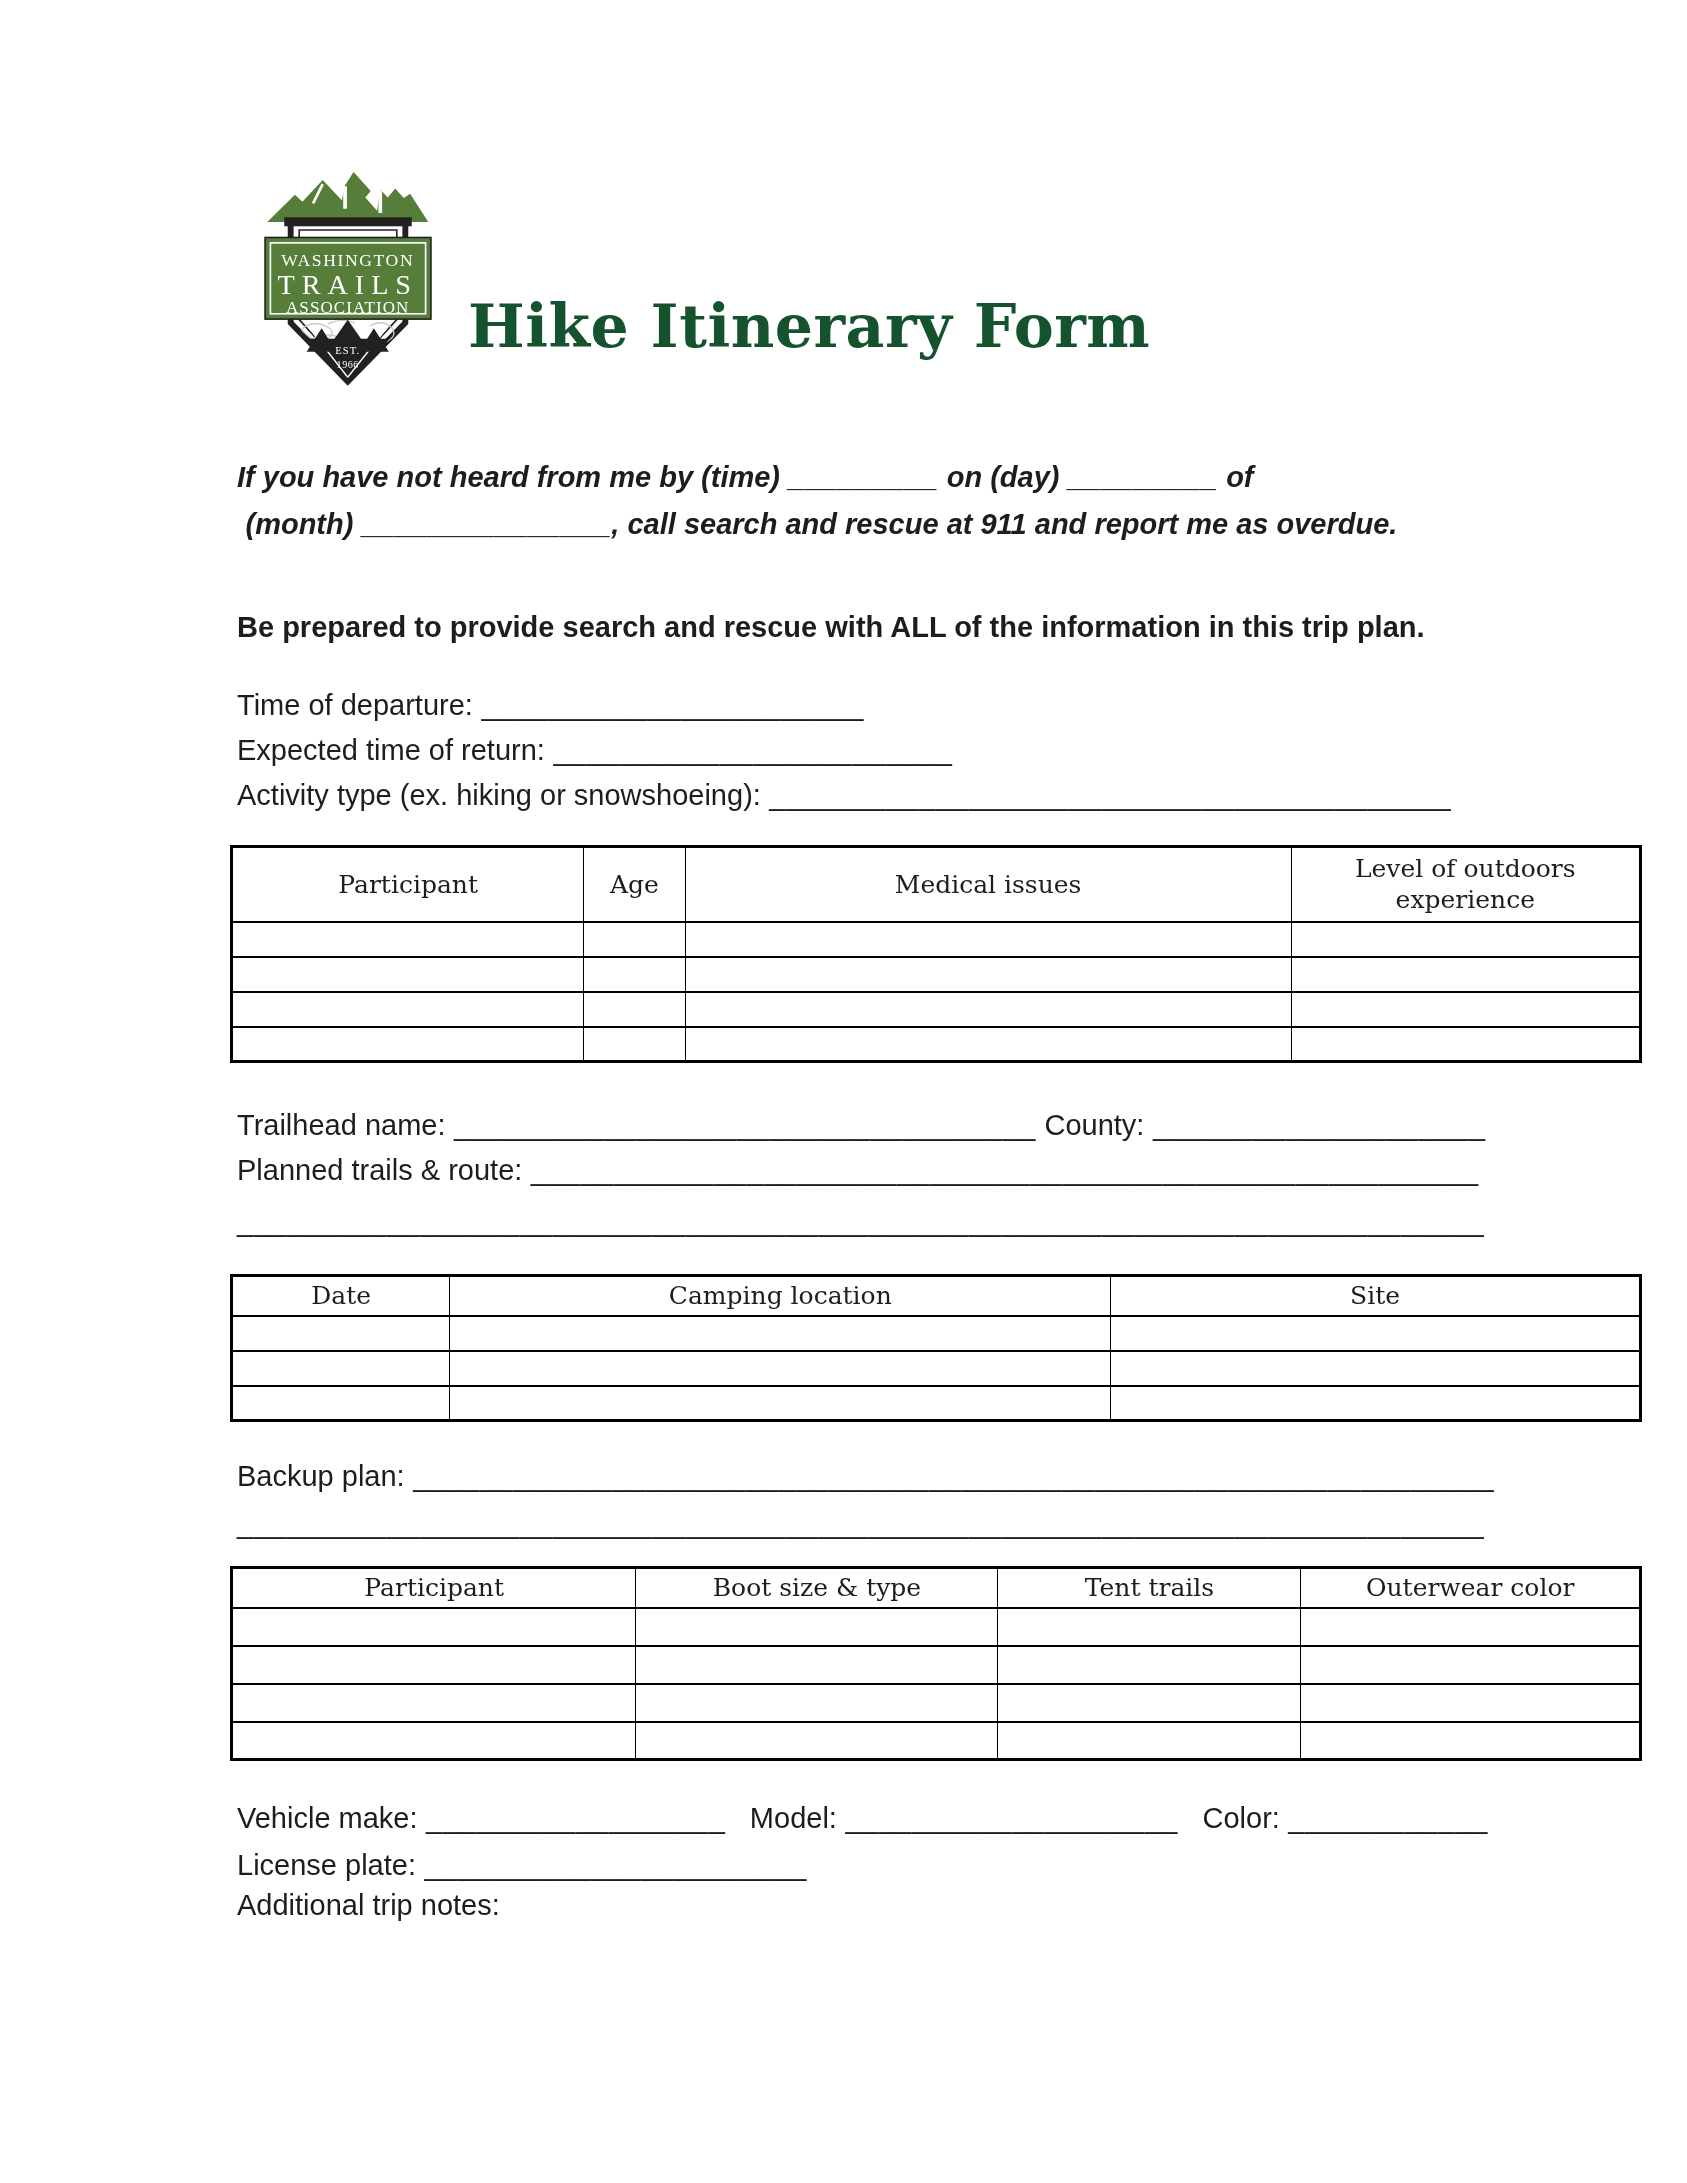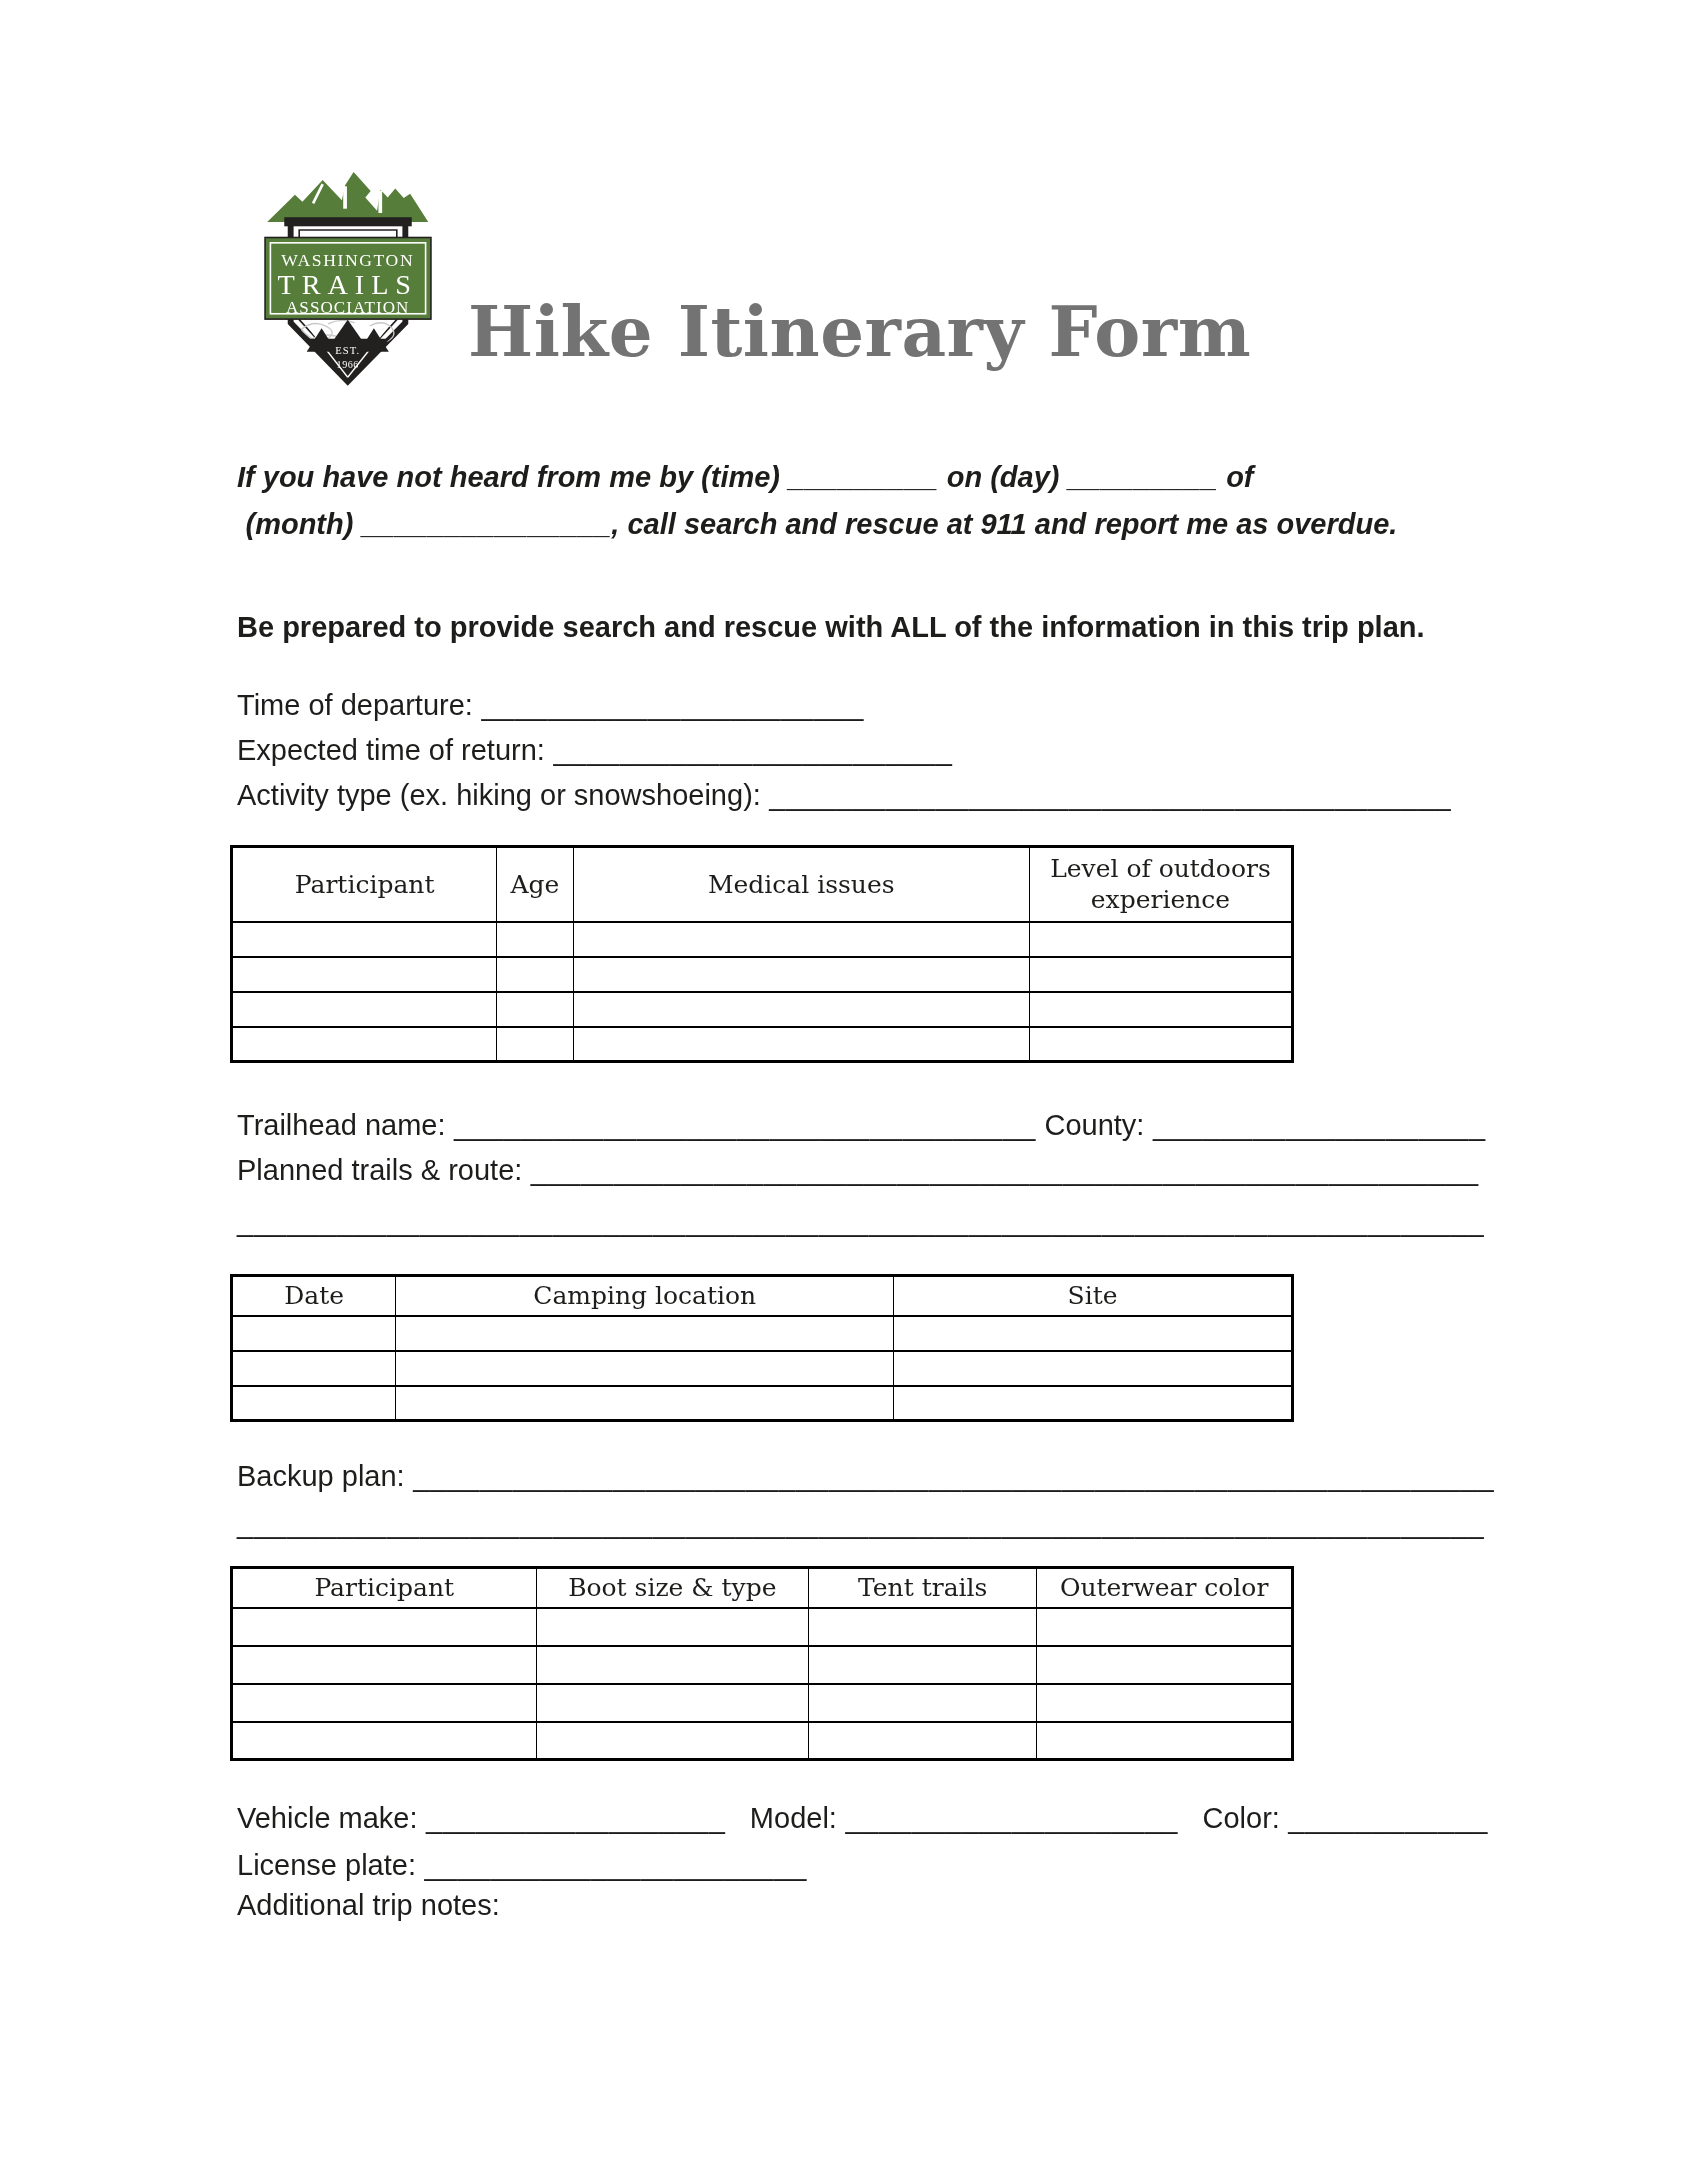--- a/index.html
+++ b/index.html
@@ -13,39 +13,39 @@
   }
 
   
   .logo-wrap { position:absolute; left:264px; top:168px; width:168px; height:219px;text-align:center; }
   .logo-wrap svg { width:100%; height:100%; display:block; }
   .logo-serif { font-family:"Liberation Serif", serif; }
 
   h1.form-title {
     position:absolute; left:468px; top:291px;
     font-family:"DejaVu Serif","Liberation Serif",serif;
-    font-weight:700; font-size:69px; letter-spacing:0.5px;
-    color:#737373; white-space:nowrap;
+    font-weight:700; font-size:60px; letter-spacing:0.5px;
+    color:#14532d; white-space:nowrap;
   }
 
   
   .line { position:absolute; white-space:nowrap; font-size:29px; line-height:1;margin-top:12px; }
   .line span + span { margin-left:8.5px; }
   .bold { font-weight:700; }
   .intro-block { position:absolute; left:237px; top:454px; font-size:29px; font-weight:700; line-height:47px; white-space:nowrap; }
   .intro-block .row { display:block;font-style:italic; }
   .intro-block span + span { margin-left:8.5px; }
   .intro-block .nogap { margin-left:0; }
   .blank { letter-spacing:0.5px; font-weight:400; }
   .intro-block .blank { font-weight:700; }
   .fld-gap { margin-left:24.5px !important; }
 
   
   table.form-table {
-    position:absolute; left:230px; width:1064px;
+    position:absolute; left:230px; width:1412px;
     border-collapse:collapse; table-layout:fixed;
     border:3.2px solid #000;
   }
   .form-table th, .form-table td {
     border:1.3px solid #000;
     border-top-width:2.7px; border-bottom-width:2.7px;
     background:#fff;
   }
   .form-table th {
     font-family:"DejaVu Serif","Liberation Serif",serif;

